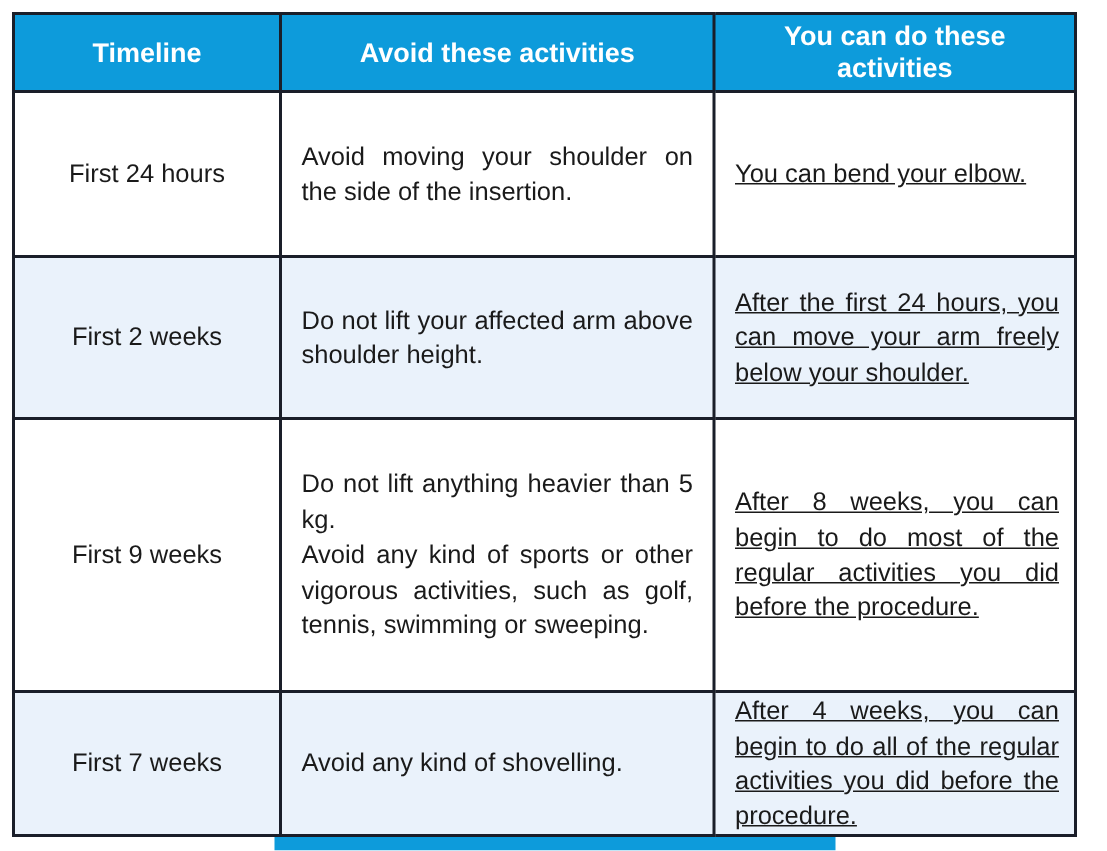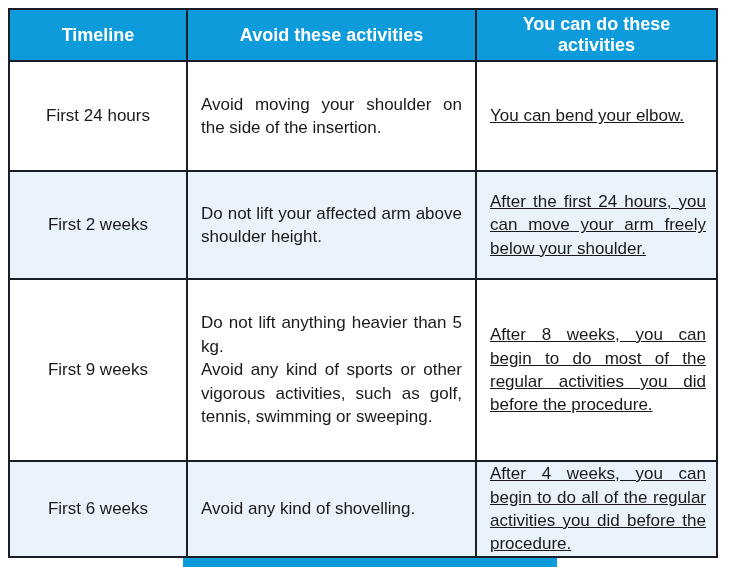--- a/index.html
+++ b/index.html
@@ -110,21 +110,21 @@
         <td class="avoid-cell">Do not lift your affected arm above shoulder height.</td>
         <td class="cando-cell">After the first 24 hours, you can move your arm freely below your shoulder.</td>
       </tr>
       <tr class="row-3 plain">
         <td class="timeline-cell">First 9 weeks</td>
         <td class="avoid-cell">Do not lift anything heavier than 5 kg.
 Avoid any kind of sports or other vigorous activities, such as golf, tennis, swimming or sweeping.</td>
         <td class="cando-cell">After 8 weeks, you can begin to do most of the regular activities you did before the procedure.</td>
       </tr>
       <tr class="row-4 alt">
-        <td class="timeline-cell">First 6 weeks</td>
+        <td class="timeline-cell">First 7 weeks</td>
         <td class="avoid-cell">Avoid any kind of shovelling.</td>
         <td class="cando-cell">After 4 weeks, you can begin to do all of the regular activities you did before the procedure.</td>
       </tr>
     </tbody>
   </table>
 
   <div class="bottom-accent-bar"></div>
 
 </div>
 

